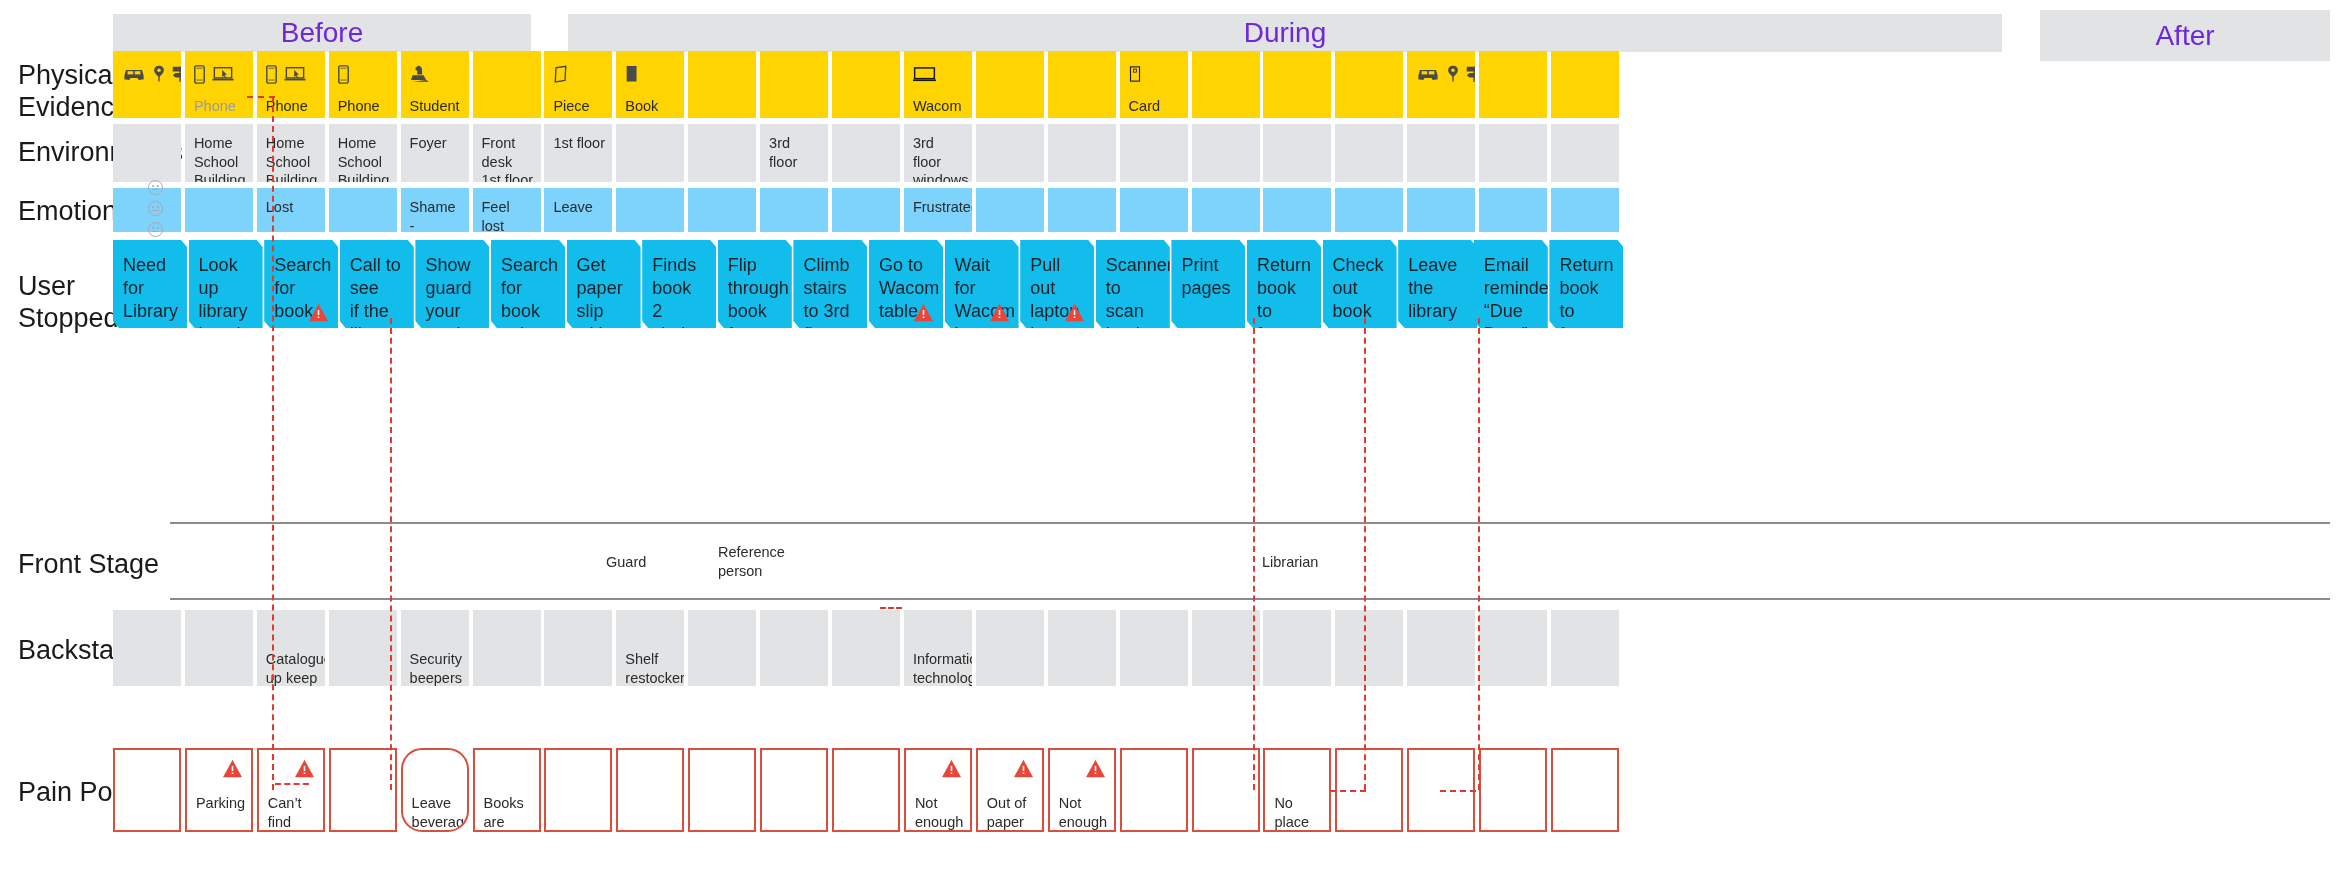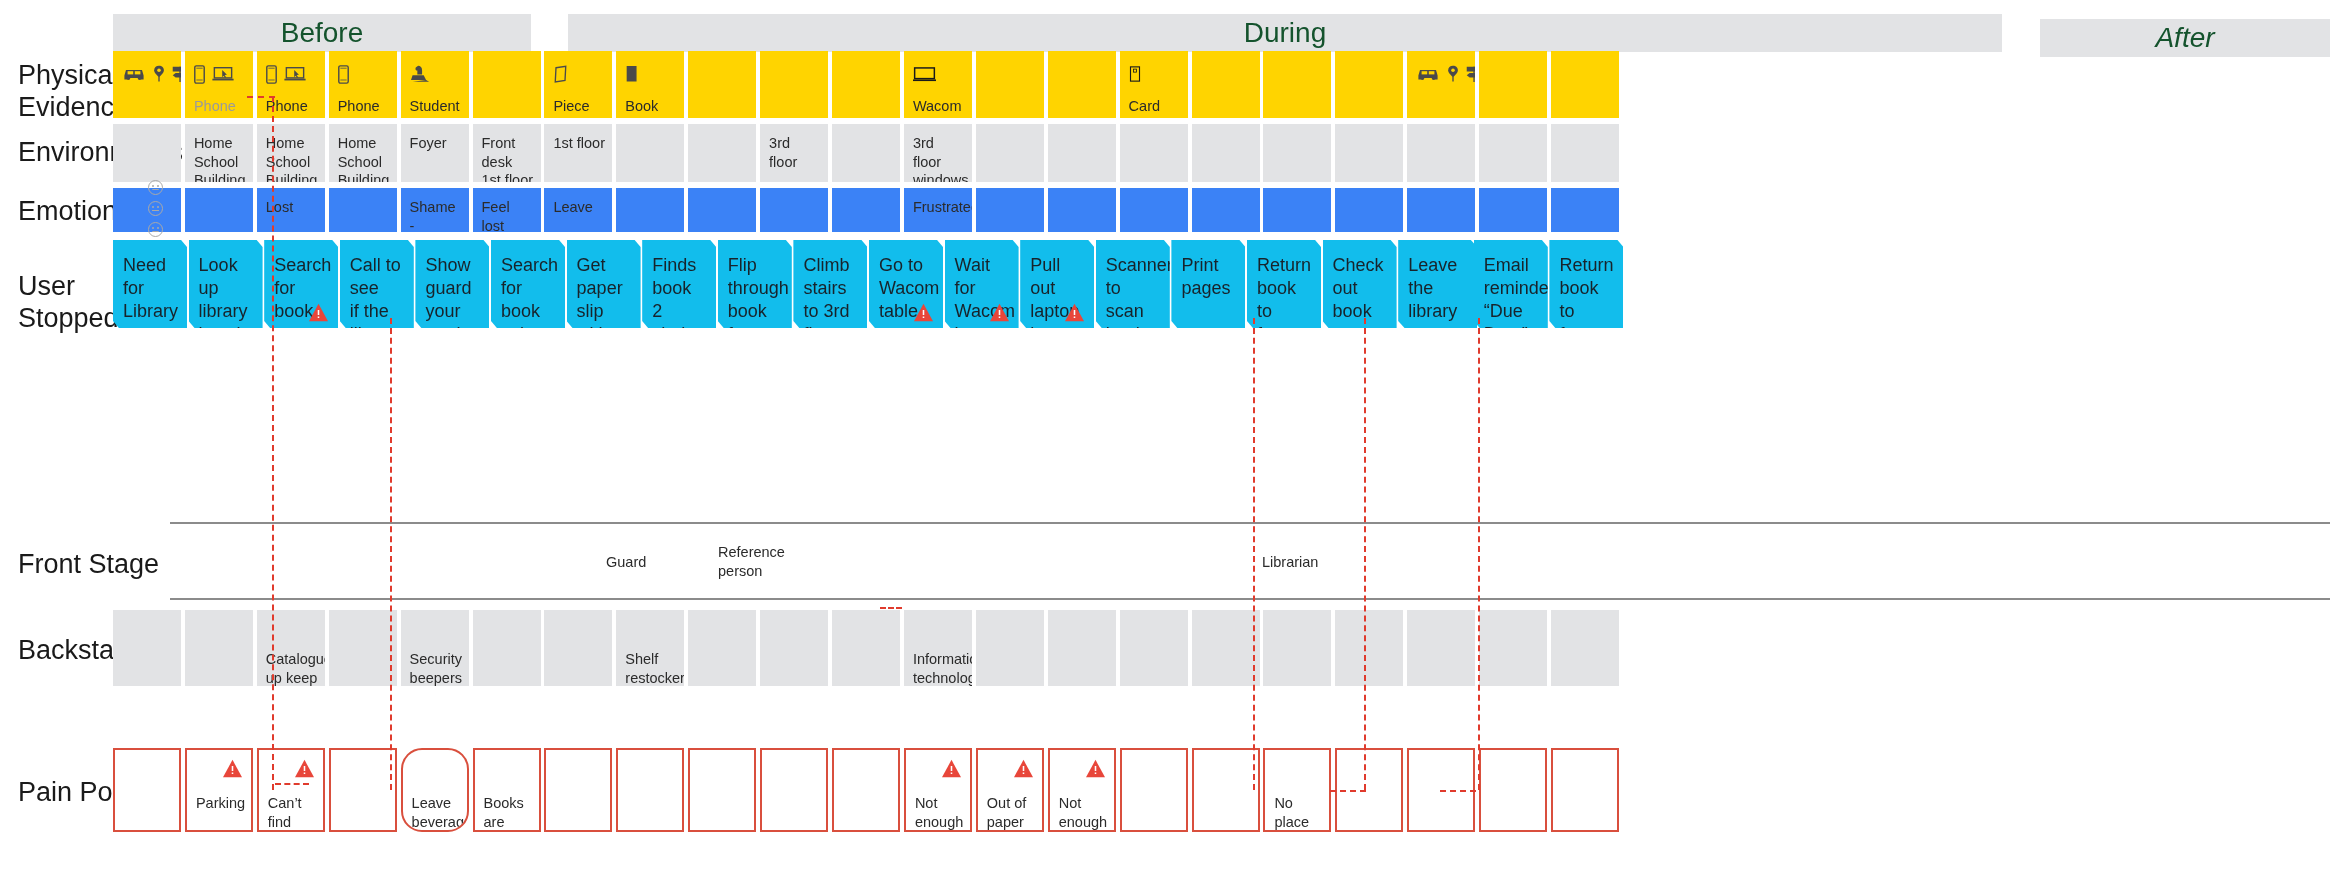--- a/index.html
+++ b/index.html
@@ -30,21 +30,21 @@
 
   
   .phase {
     position: absolute;
     height: 38px;
     background: #e2e3e5;
     display: flex;
     align-items: center;
     justify-content: center;
     font-size: 28px;
-    color: #14532d;
+    color: #6d28d9;
   }
 
   
   .cell {
     position: absolute;
     overflow: hidden;
   }
   .cell .txt {
     position: absolute;
     left: 9px;
@@ -69,21 +69,21 @@
     align-items: center;
     gap: 7px;
     color: #4a4a4a;
   }
 
   
   .gry { background: #e2e3e5; }
   .gry .txt { top: 10px; }
 
   
-  .grn { background: #3b82f6; }
+  .grn { background: #7dd3fc; }
   .grn .txt { top: 10px; }
 
   
   .ua {
     background: #12BDEC;
     clip-path: polygon(0 0, 92% 0, 100% 8%, 100% 100%, 8% 100%, 0 92%);
   }
   .ua .txt {
     top: 14px;
     left: 10px;
@@ -152,21 +152,21 @@
   .face .e1 { width: 2px; height: 2px; left: 3.2px; top: 4.2px; border-radius: 50%; }
   .face .e2 { width: 2px; height: 2px; right: 3.2px; top: 4.2px; border-radius: 50%; }
   .face .m  { left: 3.4px; right: 3.4px; height: 1.4px; bottom: 3.6px; background: #a9a9a9; }
 </style>
 </head>
 <body>
 
 <div id="canvas">
     <div class="phase" style="left: 113px; top: 14px; width: 418px; height: 38px;">Before</div>
     <div class="phase" style="left: 568px; top: 14px; width: 1434px; height: 38px;">During</div>
-    <div class="phase" style="left: 2040px; top: 19px; width: 290px; height: 38px; font-style: italic;">After</div>
+    <div class="phase" style="left: 2040px; top: 10px; width: 290px; height: 51px;">After</div>
     <div class="row-label" style="top: 60px; white-space: pre-line;">Physical
 Evidence</div>
     <div class="row-label" style="top: 137px; white-space: pre-line;">Environments</div>
     <div class="row-label" style="top: 196px; white-space: pre-line;">Emotions</div>
     <div class="row-label" style="top: 271px; white-space: pre-line;">User Stopped</div>
     <div class="row-label" style="top: 549px; white-space: pre-line;">Front Stage</div>
     <div class="row-label" style="top: 635px; white-space: pre-line;">Backstage</div>
     <div class="row-label" style="top: 777px; white-space: pre-line;">Pain Points</div>
     <div class="cell pe" style="left: 113px; top: 51px; width: 68px; height: 67px;">
       <div class="ico">

